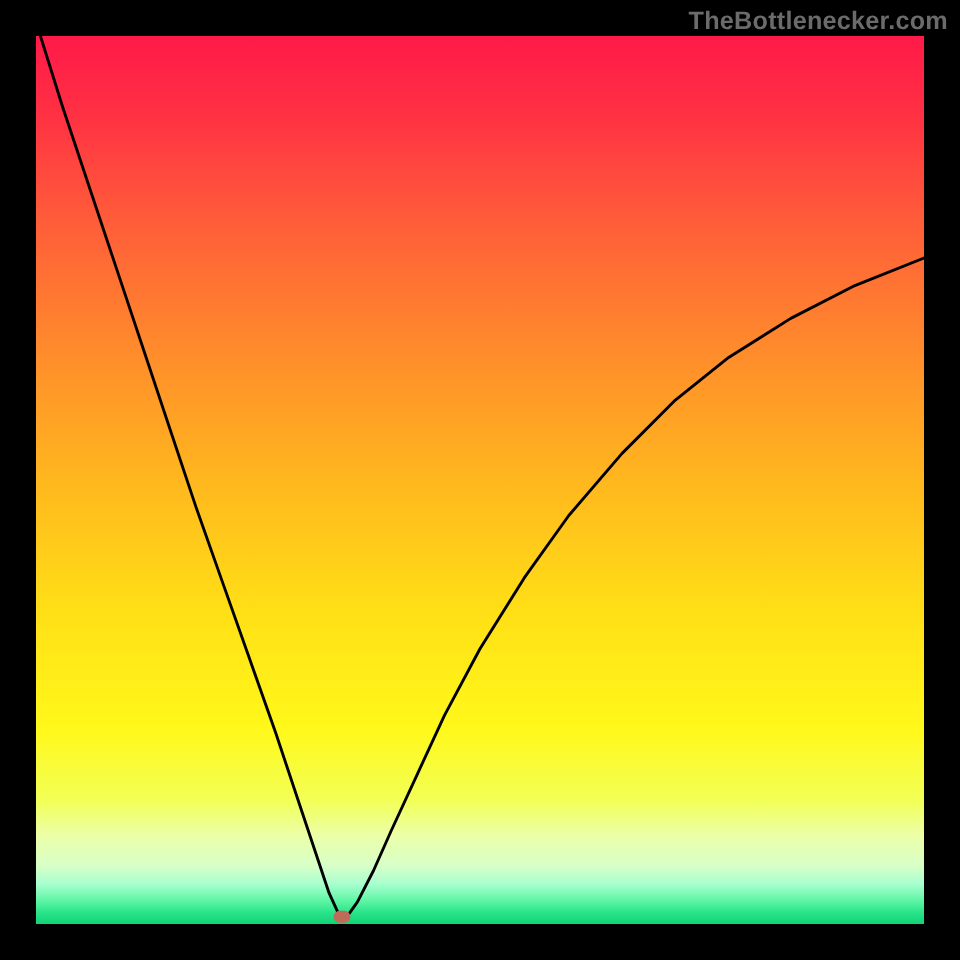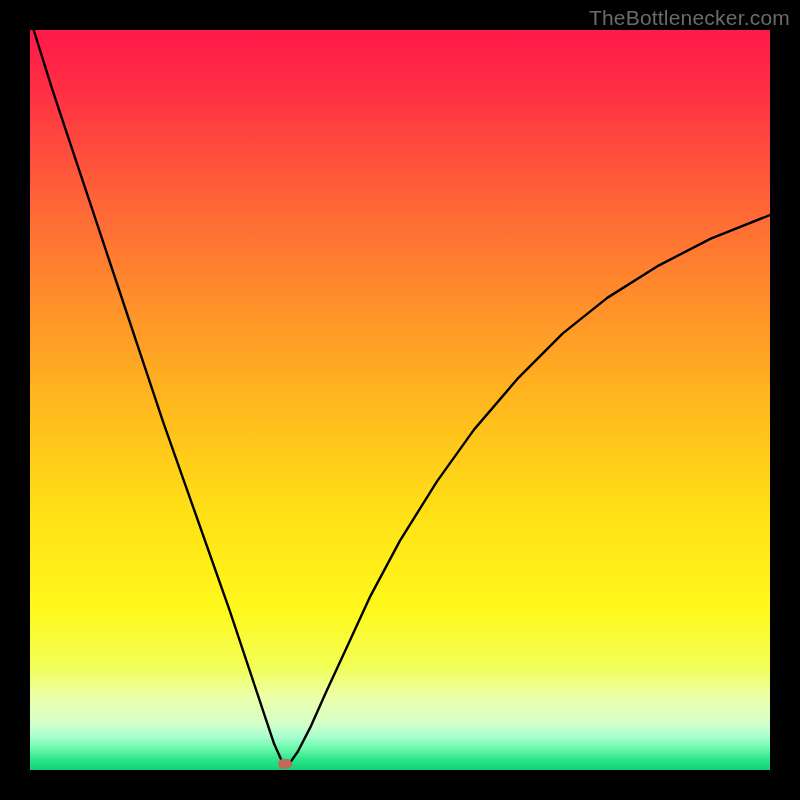--- a/index.html
+++ b/index.html
@@ -29,21 +29,21 @@
     width: 740px;
     height: 740px;
     pointer-events: none;
   }
   .watermark {
     position: absolute;
     top: 6px;
     right: 10px;
     color: #6b6b6b;
     font-size: 21px;
-    font-weight: 400;
+    font-weight: 700;
     letter-spacing: 0.2px;
     user-select: none;
   }
   .marker {
     position: absolute;
     width: 14px;
     height: 10px;
     border-radius: 5px;
     transform: translate(-50%, -50%);
   }

